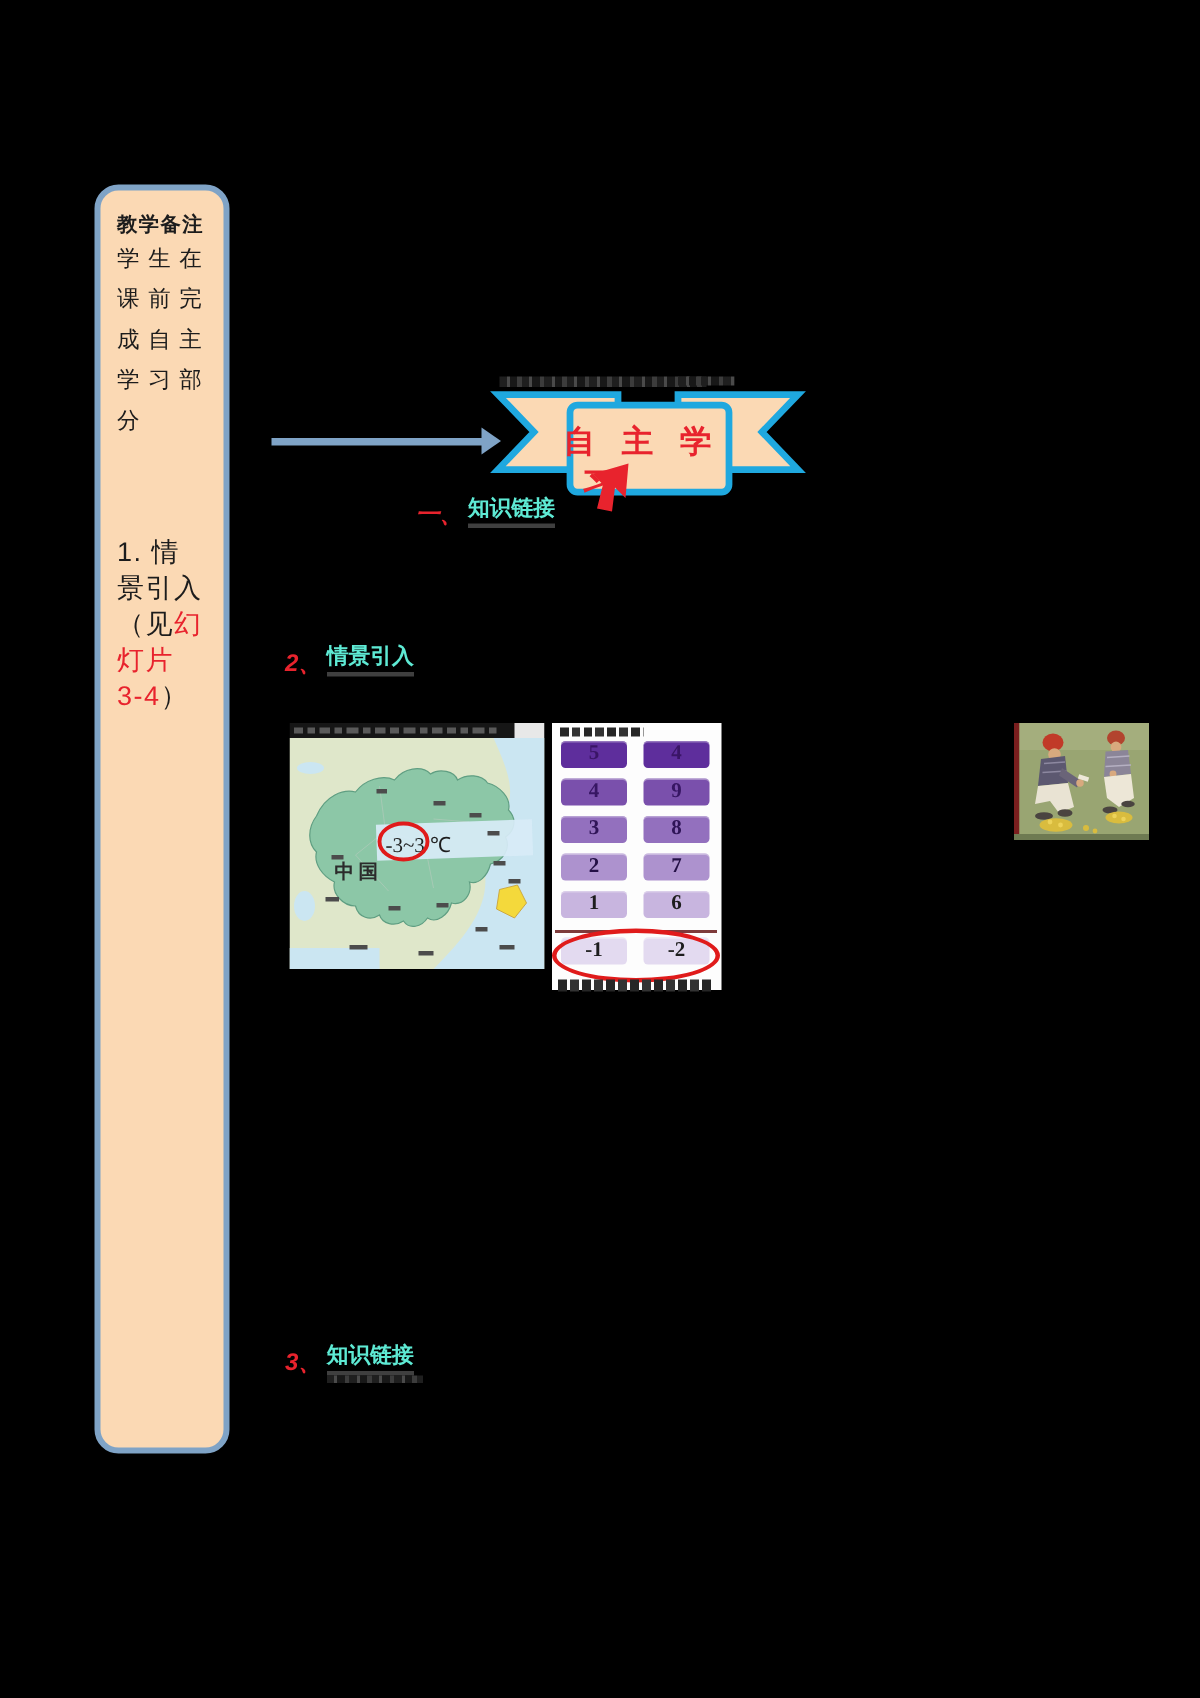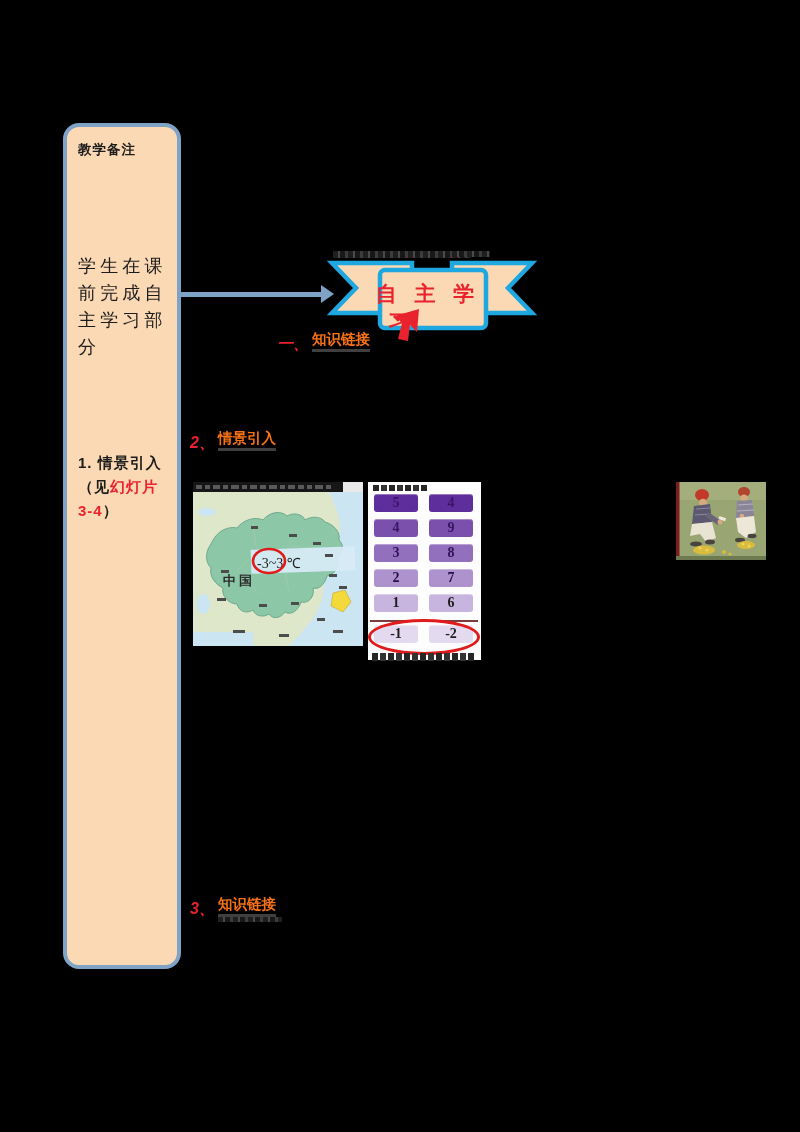--- a/index.html
+++ b/index.html
@@ -4,43 +4,43 @@
 <style>
   html,body{margin:0;padding:0;}
   body{
     width:800px;height:1132px;position:relative;overflow:hidden;
     background:#000;font-family:"Liberation Sans",sans-serif;
   }
   .abs{position:absolute;}
 
   
   .notes-panel{
-    left:63px;top:123px;width:118px;height:846px;
+    left:63px;top:123px;width:90px;height:846px;
     background:#FBD9B4;border:4px solid #7FA3C6;border-radius:16px;
     box-sizing:border-box;padding:14px 11px;color:#1c1c1c;
   }
   .panel-title{font-size:13.5px;font-weight:bold;letter-spacing:1px;}
-  .pre-note{margin-top:94px;font-size:18px;font-weight:500;line-height:27px;
+  .pre-note{font-size:15px;font-weight:500;line-height:27px;
     letter-spacing:3.5px;text-align:justify;}
-  .panel-item{margin-top:90px;font-size:15px;font-weight:bold;line-height:24px;letter-spacing:1px;}
+  .panel-item{margin-top:62px;font-size:18px;font-weight:normal;line-height:24px;letter-spacing:1px;}
   .red-text{color:#E8232D;}
 
   
   .connector-line{left:181px;top:292px;width:142px;height:5px;background:#7FA3C6;}
   .connector-arrow{left:321px;top:285px;width:0;height:0;
     border-left:13px solid #7FA3C6;border-top:9px solid transparent;border-bottom:9px solid transparent;}
 
   
   .smudge{background-image:repeating-linear-gradient(90deg,#1f1f1f 0 5px,#4a4a4a 5px 7px,#181818 7px 12px,#3c3c3c 12px 15px);}
   .smudge-on-white{background-image:repeating-linear-gradient(90deg,#262626 0 6px,rgba(0,0,0,0) 6px 8px,#333 8px 14px,rgba(0,0,0,0) 14px 16px);}
 
   
   .heading{display:flex;align-items:flex-end;gap:3px;}
   .h-num{color:#E8232D;font-weight:bold;font-style:italic;font-size:16px;line-height:16px;}
-  .h-text{color:#f97316;font-weight:bold;font-size:14.5px;line-height:17px;
+  .h-text{color:#5eead4;font-weight:bold;font-size:14.5px;line-height:17px;
     padding-bottom:1px;border-bottom:3.5px solid #3f3f3f;text-align:center;}
   .heading-1{left:277px;top:331px;}
   .heading-2{left:190px;top:430px;}
   .heading-3{left:190px;top:896px;}
 
   
   .map-box{left:193px;top:482px;width:170px;height:164px;}
   .illus-box{left:676px;top:482px;width:90px;height:78px;}
 
   

